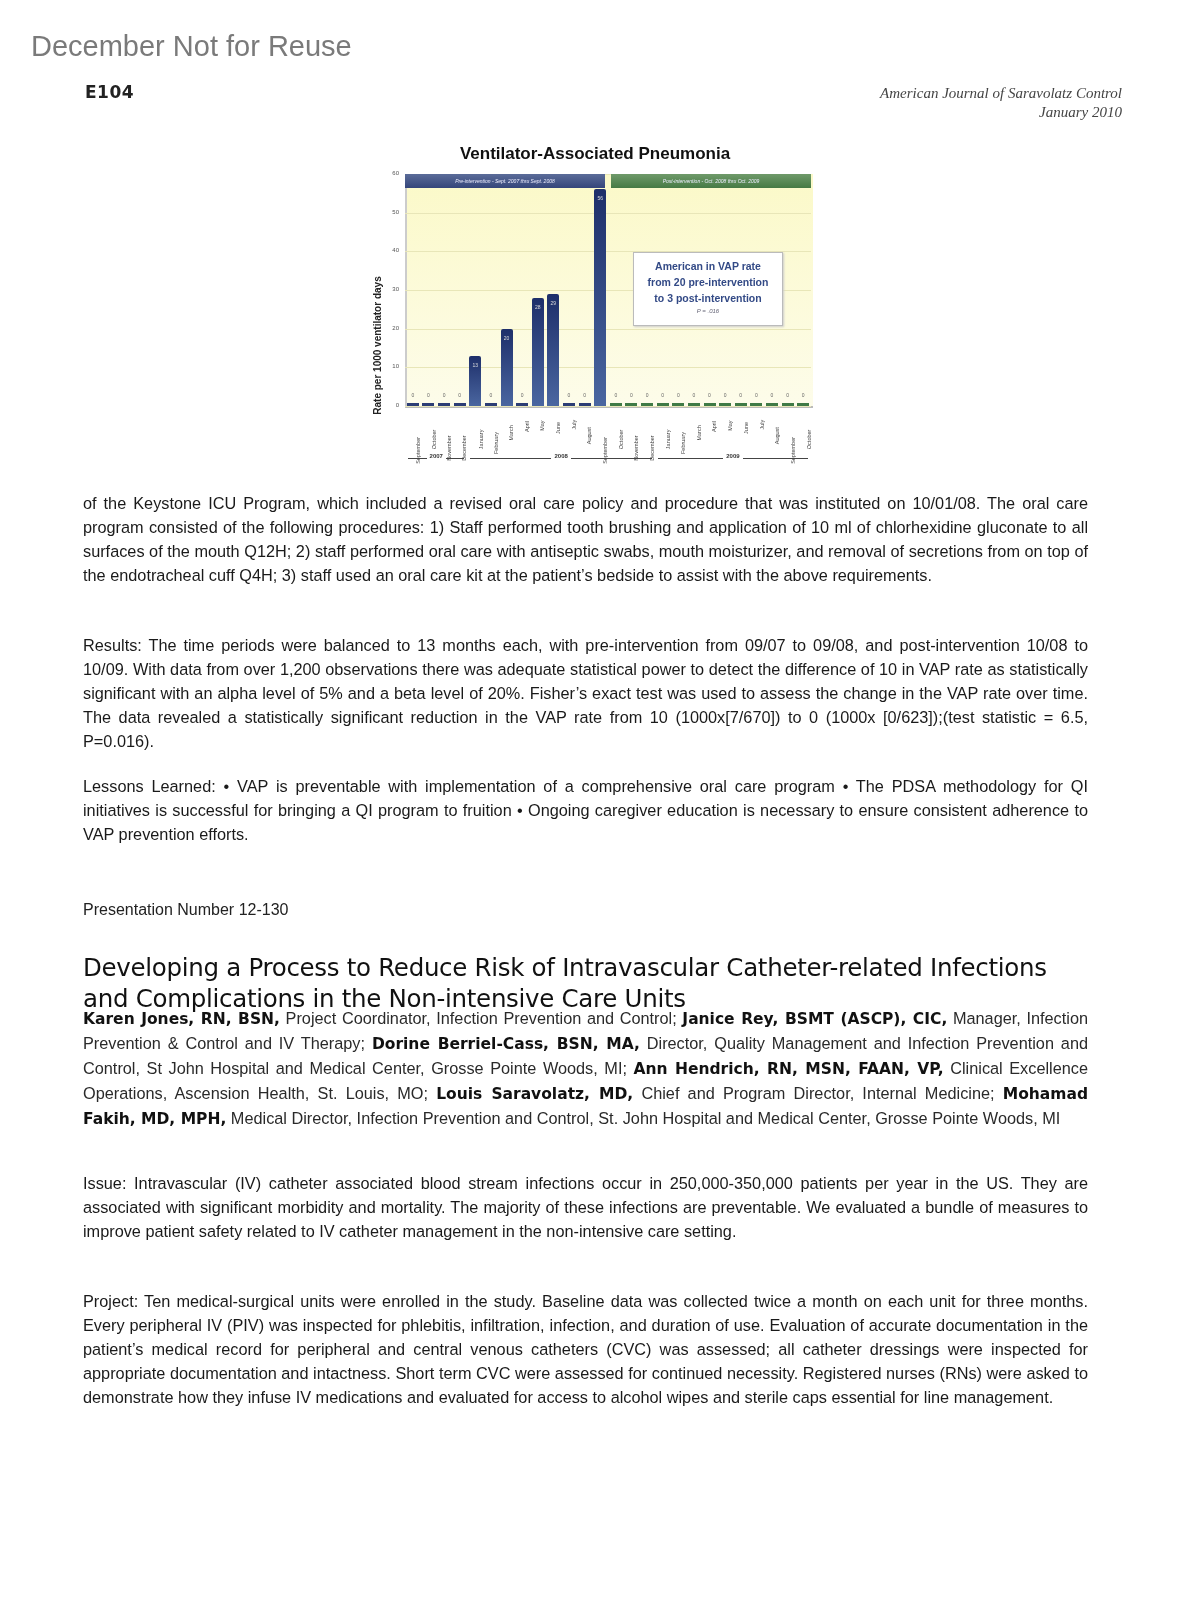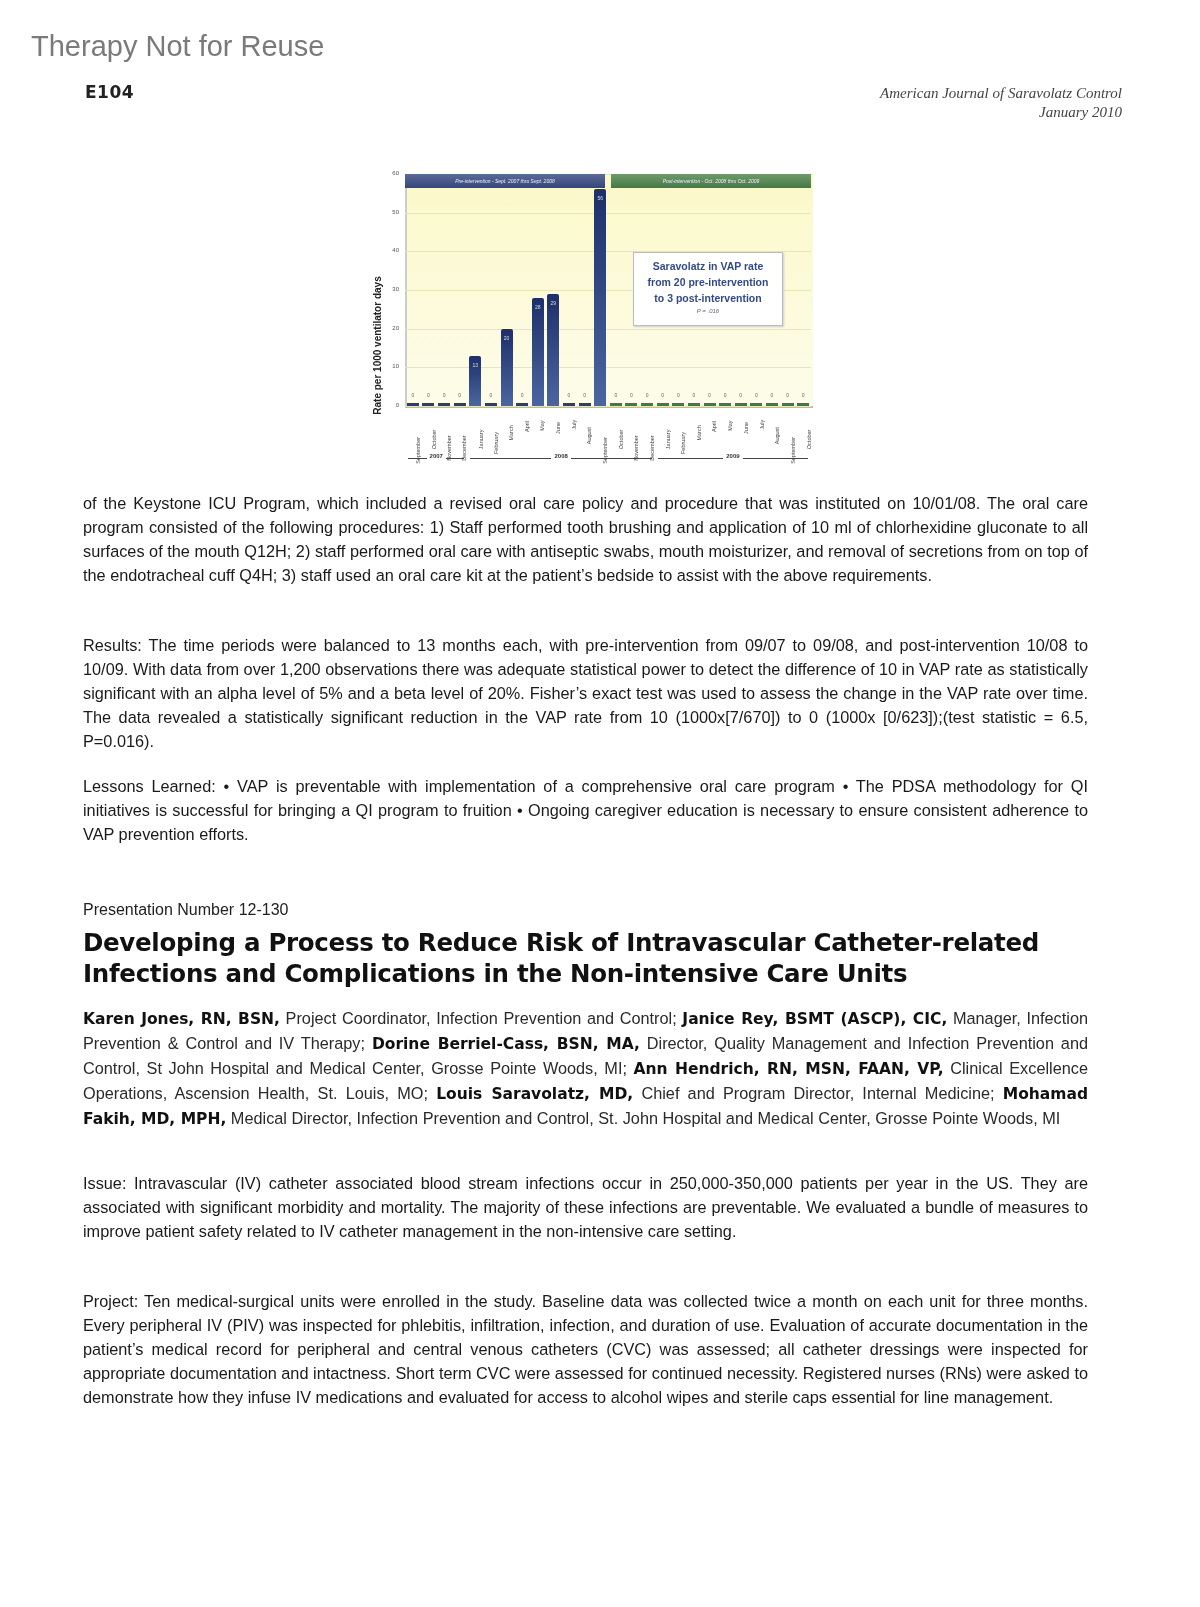--- a/index.html
+++ b/index.html
@@ -30,35 +30,36 @@
   .xlabels { position: absolute; left: 45px; top: 270px; width: 406px; height: 50px; }
   .xlabel { position: absolute; top: 0; width: 10px; height: 44px; }
   .xlabel span { position: absolute; right: 0; top: 0; transform: rotate(-90deg) translateX(-100%); transform-origin: right top; font-size: 5.5px; color: #444; white-space: nowrap; }
   .years { position: absolute; left: 45px; top: 310px; width: 410px; height: 14px; font-size: 6px; font-weight: bold; color: #333; }
   .year { position: absolute; top: 0; text-align: center; border-bottom: 1px solid #444; height: 8px; }
   .year b { background: #fff; padding: 0 3px; position: relative; top: 3px; }
 
   
   .para { position: absolute; left: 83px; width: 1005px; font-size: 16.3px; line-height: 24px; color: #1a1a1a; text-align: justify; font-family: "Liberation Sans", sans-serif; }
   .pres-num { position: absolute; left: 83px; top: 901px; font-size: 16px; color: #222; text-align: center; }
-  .title { position: absolute; left: 83px; top: 927px; width: 1010px; font-size: 24.5px; font-weight: bold; line-height: 31px; color: #111; font-family: "DejaVu Sans", sans-serif; letter-spacing: -0.3px; }
+  .title { position: absolute; left: 83px; top: 952px; width: 1010px; font-size: 24.5px; font-weight: normal; line-height: 31px; color: #111; font-family: "DejaVu Sans", sans-serif; letter-spacing: -0.3px; }
   .authors { position: absolute; left: 83px; top: 1006px; width: 1005px; font-size: 16.3px; line-height: 24px; color: #2a2a2a; text-align: justify; }
   .authors b { color: #111; font-family: "DejaVu Sans", sans-serif; font-size: 15.5px; }
 </style>
 </head>
 <body>
 
-<div class="watermark">Therapy Not for Reuse</div>
+<div class="watermark">December Not for Reuse</div>
 <div class="page-num">E104</div>
 <div class="journal">
   <div>American Journal of Saravolatz Control</div>
   <div>January 2010</div>
 </div>
 
 <div class="chart">
+  <div class="chart-title">Ventilator-Associated Pneumonia</div>
   <div class="ylabel">Rate per 1000 ventilator days</div>
   <div class="plot" id="plot">
     <div class="plot-bg"></div>
     <div id="grid">
         <div class="gridline" style="top: 232px;"></div>
         <div class="gridline" style="top: 193.333px;"></div>
         <div class="gridline" style="top: 154.667px;"></div>
         <div class="gridline" style="top: 116px;"></div>
         <div class="gridline" style="top: 77.3333px;"></div>
         <div class="gridline" style="top: 38.6667px;"></div>
@@ -114,21 +115,21 @@
         <div class="bar zero post" style="left: 345.346px;"></div>
         <div class="bar-zero-label" style="left: 345.346px;">0</div>
         <div class="bar zero post" style="left: 360.962px;"></div>
         <div class="bar-zero-label" style="left: 360.962px;">0</div>
         <div class="bar zero post" style="left: 376.577px;"></div>
         <div class="bar-zero-label" style="left: 376.577px;">0</div>
         <div class="bar zero post" style="left: 392.192px;"></div>
         <div class="bar-zero-label" style="left: 392.192px;">0</div>
       </div>
     <div class="callout">
-      <div>Saravolatz in VAP rate</div>
+      <div>American in VAP rate</div>
       <div>from 20 pre-intervention</div>
       <div>to 3 post-intervention</div>
       <div class="p">P = .016</div>
     </div>
   <div class="ytick" style="top: 228px;">0</div>
       <div class="ytick" style="top: 189.333px;">10</div>
       <div class="ytick" style="top: 150.667px;">20</div>
       <div class="ytick" style="top: 112px;">30</div>
       <div class="ytick" style="top: 73.3333px;">40</div>
       <div class="ytick" style="top: 34.6667px;">50</div>

